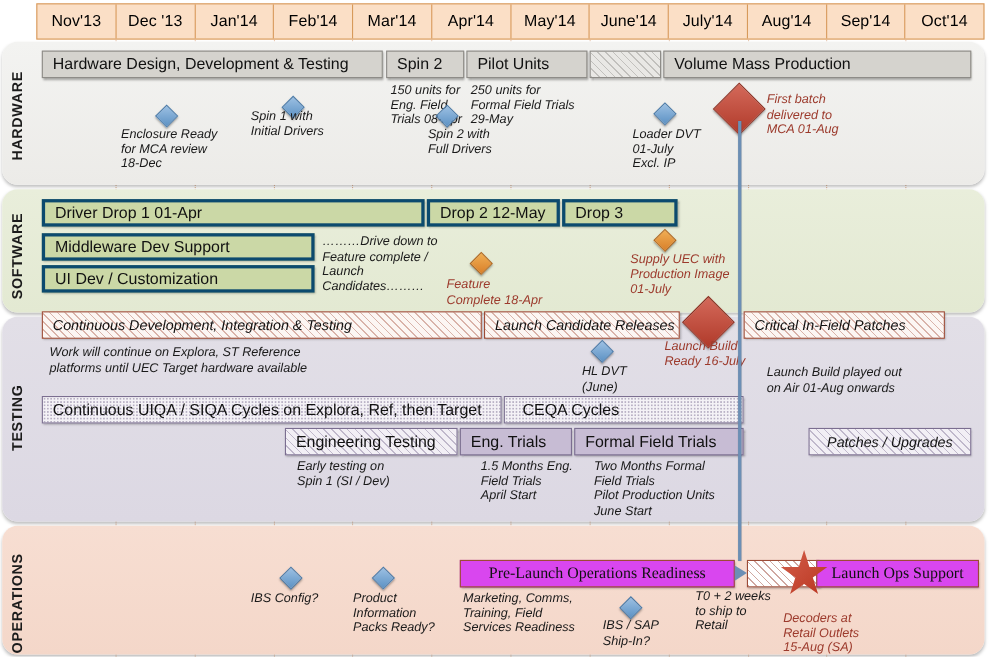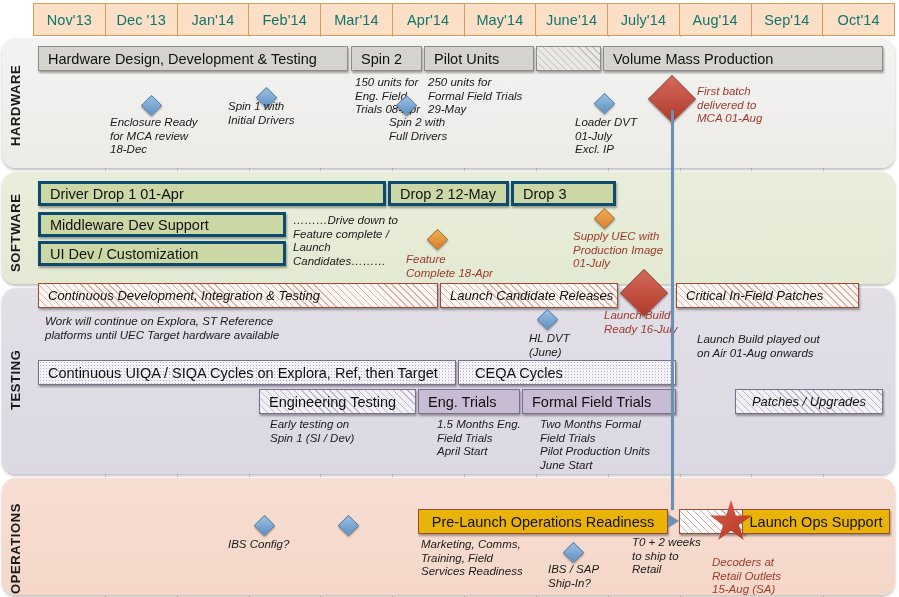--- a/index.html
+++ b/index.html
@@ -10,21 +10,21 @@
     font-family: "Liberation Sans", sans-serif;
     overflow: hidden;
   }
   #root { position: relative; width: 899px; height: 597px; }
 
   
   .month-header { position: absolute; left: 33px; top: 3px; width: 862px; height: 33px;
     display: flex; border: 1px solid #d79a5b; background: #fbdfc6; }
   .month-cell { flex: 1 1 0; border-right: 1px solid #d79a5b;
     display: flex; align-items: center; justify-content: center;
-    font-size: 14.5px; color: #0f766e; letter-spacing: .1px; }
+    font-size: 14.5px; color: #000000; letter-spacing: .1px; }
   .month-cell:last-child { border-right: none; }
 
   
   .gridlines { position: absolute; left: 33px; top: 36px; width: 862px; height: 561px; }
   .gridline { position: absolute; top: 0; bottom: 0; width: 1px;
     border-left: 1px dotted #e0b596; }
 
   
   .lane { position: absolute; left: 2px; width: 893px;
     border-radius: 14px; }
@@ -43,21 +43,21 @@
 
   
   .bar { position: absolute; height: 25px; display: flex; align-items: center;
     padding: 0 9px; font-size: 14.5px; color: #111; white-space: nowrap;
     box-shadow: 1px 1.5px 2px rgba(0,0,0,.35); overflow: hidden; }
   .bar.ital { font-style: italic; font-size: 13px; }
 
   .bar-grey   { background: #d5d3ce; border: 1px solid #8e8c88; }
   .bar-green  { background: #cbd8a6; border: 3px solid #0c4a6e; }
   .bar-purple { background: #c7bcd4; border: 1px solid #7b6e90; }
-  .bar-red    { background: #eab308; border: 1px solid #9c4b36; }
+  .bar-red    { background: #d946ef; border: 1px solid #9c4b36; font-family: Liberation Serif, serif; }
 
   
   .hatch-grey {
     background-color: #e9e8e5;
     background-image: repeating-linear-gradient(45deg, rgba(120,118,114,.35) 0 1px, transparent 1px 5px);
     border: 1px solid #8e8c88; }
   .hatch-red {
     background-color: #fcf6f3;
     background-image: repeating-linear-gradient(45deg, rgba(160,70,50,.38) 0 1px, transparent 1px 5px);
     border: 1px solid #9c4b36; }
@@ -238,20 +238,23 @@
 Pilot Production Units
 June Start</div>
 
   <div class="lane lane-op"></div>
   <div class="lane-label" style="top:496px; height:105px;">OPERATIONS</div>
 
   <div class="dia" style="left:257px; top:518px;"></div>
   <div class="note" style="left:228px; top:538px; width:90px;">IBS Config?</div>
 
   <div class="dia" style="left:341px; top:518px;"></div>
+  <div class="note" style="left:321px; top:538px; width:100px;">Product
+Information
+Packs Ready?</div>
 
   <div class="bar bar-red" style="left:418px; top:509px; width:250px; justify-content:center;">Pre-Launch Operations Readiness</div>
   <div class="bar hatch-white-red" style="left:679px; top:509px; width:66px;"></div>
   <div class="bar bar-red" style="left:742px; top:509px; width:148px; justify-content:center;">Launch Ops Support</div>
 
   <div class="star" style="left:709px; top:500px;"></div>
 
   <div class="note" style="left:421px; top:538px; width:130px;">Marketing, Comms,
 Training, Field
 Services Readiness</div>

